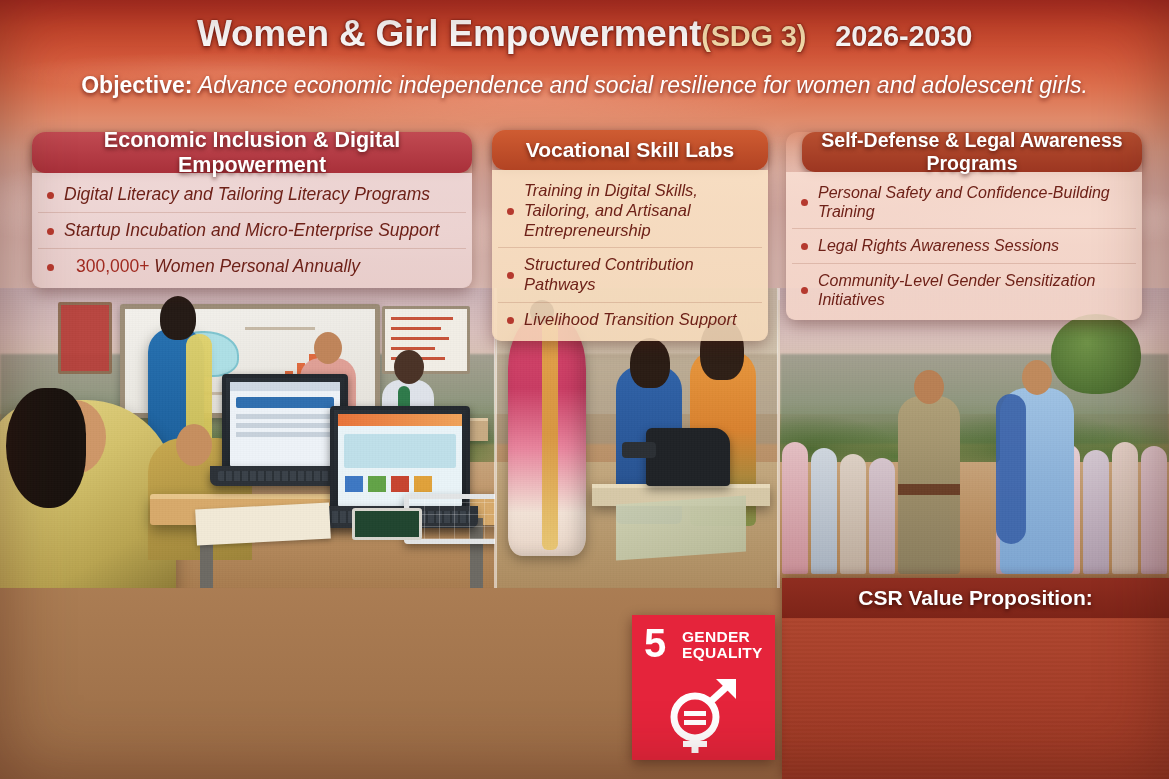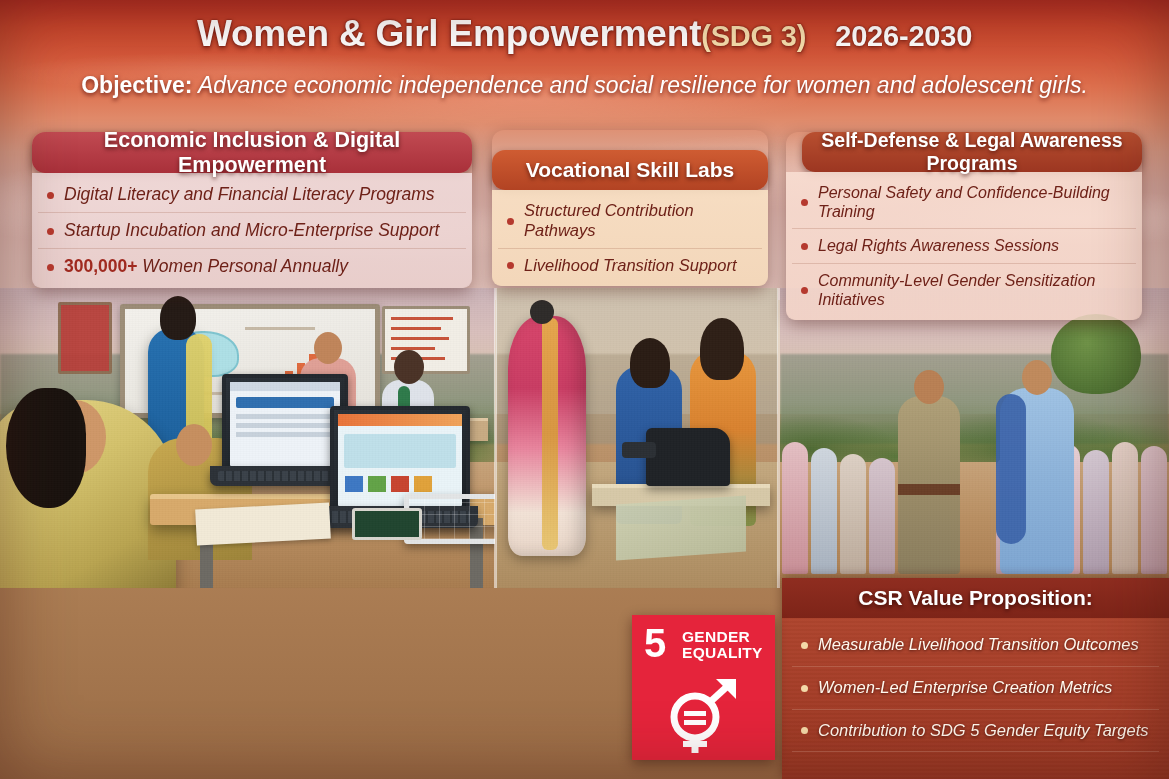--- a/index.html
+++ b/index.html
@@ -133,32 +133,32 @@
   ul.bullets{list-style:none;margin:0;padding:0;}
   ul.bullets li{
     position:relative;padding:7px 10px 7px 26px;font-style:italic;
     color:#6e2118;line-height:1.2;border-bottom:1px solid rgba(150,80,60,.22);
   }
   ul.bullets li:last-child{border-bottom:none;}
   ul.bullets li .dot{
     position:absolute;left:9px;top:50%;margin-top:-3px;width:7px;height:7px;border-radius:50%;
     background:#b5392e;
   }
-  .hl{font-style:normal;font-weight:bold;color:#a02a20;}
+  .hl{font-style:normal;font-weight:normal;color:#a02a20;margin-left:12px;}
   
   #card-economic{left:32px;top:132px;width:440px;}
   #card-economic .card-head{height:41px;font-size:21.5px;
     background:linear-gradient(180deg,#c14a52,#a9303a);}
   #card-economic .card-body{background:linear-gradient(180deg,rgba(240,219,219,.88),rgba(234,208,206,.86));
     padding:4px 6px;}
   #card-economic ul.bullets li{font-size:17.5px;}
   
   #card-vocational{left:492px;top:130px;width:276px;}
   #card-vocational .card-head{height:40px;font-size:21px;
-    background:linear-gradient(180deg,#cf5c32,#b24323);margin-top:20px;}
+    background:linear-gradient(180deg,#cf5c32,#b24323);}
   #card-vocational .card-body{background:linear-gradient(180deg,rgba(250,226,197,.9),rgba(246,218,186,.88));
     padding:4px 6px;}
   #card-vocational ul.bullets li{font-size:16.5px;}
   
   #card-selfdefense{left:786px;top:132px;width:356px;}
   #card-selfdefense .card-head{height:40px;font-size:19.5px;
     background:linear-gradient(180deg,#b84f30,#9c3621);margin-left:16px;}
   #card-selfdefense .card-body{background:linear-gradient(180deg,rgba(250,224,212,.85),rgba(246,214,201,.84));
     padding:4px 6px;}
   #card-selfdefense ul.bullets li{font-size:16px;}
@@ -360,55 +360,51 @@
 
   <div id="title-block">
     <h1 id="main-title"><span>Women &amp; Girl Empowerment</span><span class="sdg">(SDG 3)</span><span class="years">2026-2030</span></h1>
     <p id="objective-line"><b>Objective:</b><span> Advance economic independence and social resilience for women and adolescent girls.</span></p>
   </div>
 
   <div class="card" id="card-economic">
     <div class="card-head">Economic Inclusion &amp; Digital Empowerment</div>
     <div class="card-body">
       <ul class="bullets">
-        <li><span class="dot"></span><span>Digital Literacy and Financial Literacy Programs</span></li>
+        <li><span class="dot"></span><span>Digital Literacy and Tailoring Literacy Programs</span></li>
         <li><span class="dot"></span><span>Startup Incubation and Micro-Enterprise Support</span></li>
         <li><span class="dot"></span><span class="hl">300,000+</span><span> Women Personal Annually</span></li>
       </ul>
     </div>
   </div>
 
   <div class="card" id="card-vocational">
     <div class="card-head">Vocational Skill Labs</div>
     <div class="card-body">
       <ul class="bullets">
+        <li><span class="dot"></span><span>Training in Digital Skills, Tailoring, and Artisanal Entrepreneurship</span></li>
         <li><span class="dot"></span><span>Structured Contribution Pathways</span></li>
         <li><span class="dot"></span><span>Livelihood Transition Support</span></li>
       </ul>
     </div>
   </div>
 
   <div class="card" id="card-selfdefense">
     <div class="card-head">Self-Defense &amp; Legal Awareness Programs</div>
     <div class="card-body">
       <ul class="bullets">
         <li><span class="dot"></span><span>Personal Safety and Confidence-Building Training</span></li>
         <li><span class="dot"></span><span>Legal Rights Awareness Sessions</span></li>
         <li><span class="dot"></span><span>Community-Level Gender Sensitization Initiatives</span></li>
       </ul>
     </div>
   </div>
 
   <div id="csr-panel">
     <div id="csr-head">CSR Value Proposition:</div>
-    <ul class="bullets">
-      <li><span class="dot"></span><span>Measurable Livelihood Transition Outcomes</span></li>
-      <li><span class="dot"></span><span>Women-Led Enterprise Creation Metrics</span></li>
-      <li><span class="dot"></span><span>Contribution to SDG 5 Gender Equity Targets</span></li>
-    </ul>
   </div>
 
   <div id="sdg-badge">
     <div class="num">5</div>
     <div class="lbl">
       <div>GENDER</div>
       <div>EQUALITY</div>
     </div>
     <svg width="84" height="78" viewBox="0 0 84 78">
       <circle cx="33" cy="40" r="21" fill="none" stroke="#ffffff" stroke-width="7"></circle>

